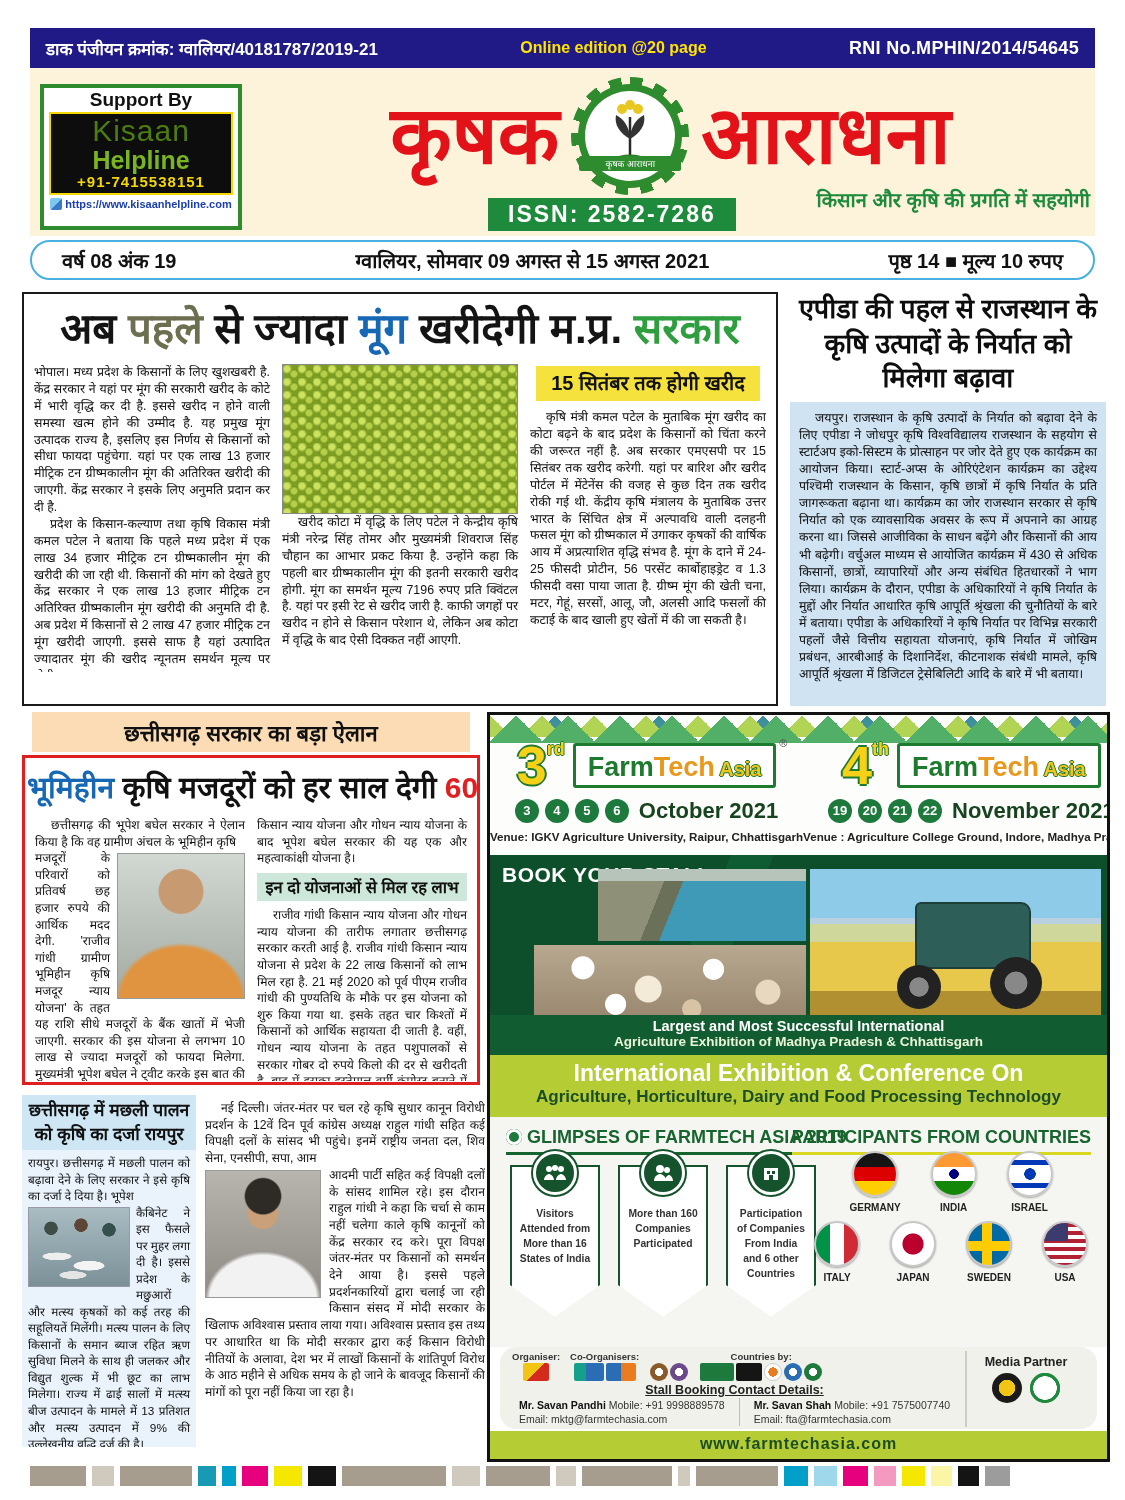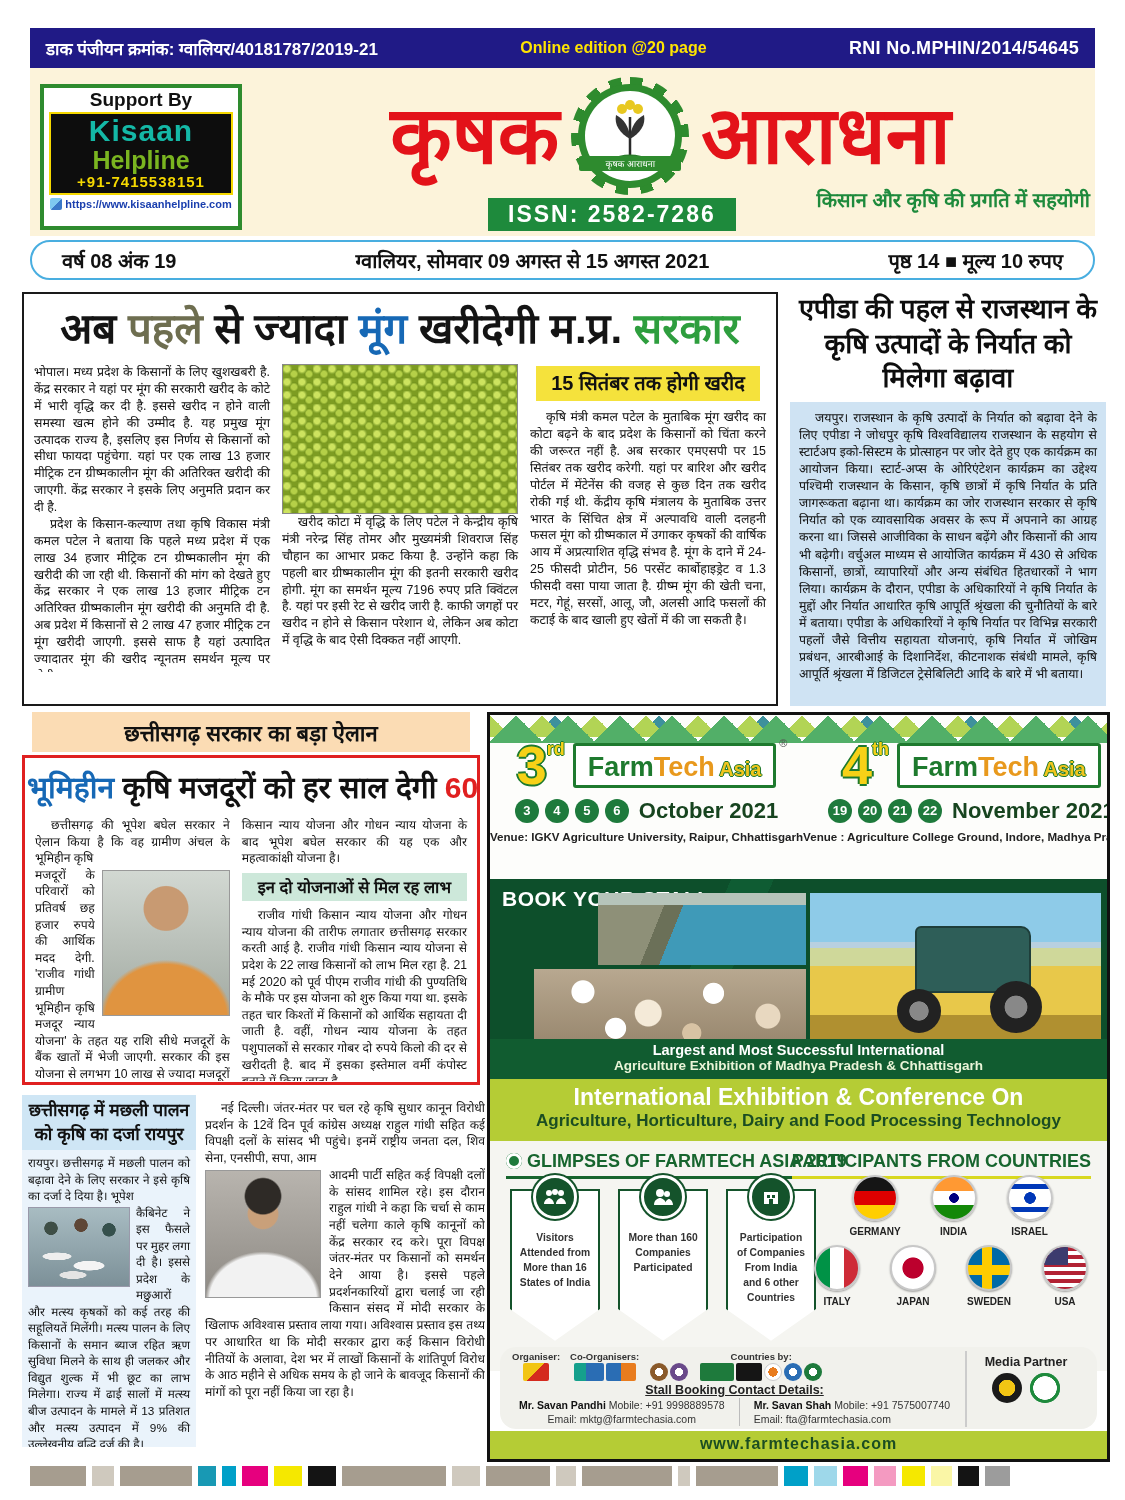--- a/index.html
+++ b/index.html
@@ -10,21 +10,21 @@
 #topbar{position:absolute;left:30px;top:28px;width:1065px;height:40px;background:#201a86;color:#fff;display:flex;align-items:center;justify-content:space-between;padding:0 16px;font-weight:bold}
 #topbar .postal{font-size:17px}
 #topbar .online{color:#ffe400;font-size:16px}
 #topbar .rni{font-size:18px;letter-spacing:.3px}
 
 
 #masthead{position:absolute;left:30px;top:68px;width:1065px;height:168px;background:#fcf3da}
 #kisaan{position:absolute;left:10px;top:16px;width:202px;height:146px;border:4px solid #2e8b2e;background:#fff;text-align:center;overflow:hidden}
 .kh-support{font-size:19px;font-weight:bold;padding:1px 0;color:#111}
 .kh-black{margin:0 5px;background:#0d0d0d;border:2px solid #f5d800;padding:1px 0 3px}
-.kh-kisaan{color:#14b8a6;font-size:30px;font-weight:bold;letter-spacing:1px;line-height:1.05}
+.kh-kisaan{color:#4d7c0f;font-size:30px;font-weight:normal;letter-spacing:1px;line-height:1.05}
 .kh-helpline{color:#7ab520;font-size:25px;font-weight:bold;line-height:1.05}
 .kh-phone{color:#f5d800;font-size:15px;font-weight:bold;letter-spacing:1px}
 .kh-url{font-size:11px;font-weight:bold;color:#1a3fae;padding-top:3px;white-space:nowrap}
 .globe-ic{display:inline-block;width:12px;height:12px;border-radius:2px;background:linear-gradient(135deg,#7ec8f0 0 50%,#3a78c8 50%);vertical-align:-2px;margin-right:3px}
 #title-row{position:absolute;left:218px;top:4px;width:845px;height:128px;display:flex;align-items:center;justify-content:center;gap:12px;white-space:nowrap}
 .np-title{color:#e31219;font-size:80px;font-weight:bold;line-height:1}
 #logo{width:118px;height:118px;position:relative;flex:0 0 auto}
 .gear{position:absolute;inset:0;border-radius:50%;background:repeating-conic-gradient(#2e8b2e 0 13deg,#fcf3da 13deg 26deg)}
 .gear-inner{position:absolute;inset:7px;border-radius:50%;background:#2e8b2e}
 .gear-white{position:absolute;inset:14px;border-radius:50%;background:#fff;overflow:hidden}
@@ -58,38 +58,38 @@
 
 #landless{position:absolute;left:22px;top:712px;width:458px;height:368px}
 .kicker{margin:0 10px;background:#fbdcb4;text-align:center;font-weight:bold;font-size:22px;padding:5px 0}
 .redbox{border:3px solid #e02020;margin-top:3px;background:#fff;height:330px;overflow:hidden}
 .redbox .hl{text-align:center;font-size:30px;font-weight:bold;padding:8px 2px 6px;white-space:nowrap;overflow:hidden}
 .redbox .hl .b{color:#1668b5}
 .redbox .hl .r{color:#e02020}
 .lcols{display:flex;gap:12px;padding:4px 10px;height:268px;overflow:hidden}
 .lcol{flex:1;font-size:12.2px;line-height:1.36;text-align:justify}
 .baghel{float:right;width:128px;height:146px;margin:3px 0 4px 7px;border:1px solid #999;background:radial-gradient(circle 23px at 50% 26%,#c89a72 95%,rgba(0,0,0,0) 100%),radial-gradient(ellipse 66px 58px at 50% 102%,#e09440 92%,rgba(0,0,0,0) 100%),linear-gradient(#d2d8d2,#a2aaa2)}
-.subhead{background:#cde8da;font-weight:bold;font-size:16.5px;text-align:center;padding:3px 16px;margin:6px 0;white-space:nowrap;overflow:hidden}
+.subhead{background:#cde8da;font-weight:bold;font-size:16.5px;text-align:center;padding:3px 0;margin:6px 0;white-space:nowrap;overflow:hidden}
 
 
 #fish{position:absolute;left:22px;top:1095px;width:174px;height:352px;background:#eaf3fb;overflow:hidden}
 .fish-head{background:#cfe6f5;font-weight:bold;font-size:17.5px;text-align:center;line-height:1.35;padding:4px 2px;white-space:nowrap;overflow:hidden}
 #fish .body{padding:5px 6px;font-size:11.8px;line-height:1.4;text-align:justify}
 .fishphoto{float:left;width:102px;height:80px;margin:2px 6px 2px 0;border:1px solid #99a;background:radial-gradient(ellipse 15px 4px at 28% 62%,#eee 92%,rgba(0,0,0,0) 100%),radial-gradient(ellipse 16px 5px at 60% 74%,#f4f4f4 92%,rgba(0,0,0,0) 100%),radial-gradient(ellipse 14px 4px at 44% 86%,#e4e4e4 92%,rgba(0,0,0,0) 100%),radial-gradient(circle 7px at 22% 26%,#3e4e46 92%,rgba(0,0,0,0) 100%),radial-gradient(circle 7px at 52% 22%,#5e4636 92%,rgba(0,0,0,0) 100%),radial-gradient(circle 7px at 80% 28%,#35504c 92%,rgba(0,0,0,0) 100%),linear-gradient(#a8bcc2,#7c9098)}
 
 
 #farmlaw{position:absolute;left:205px;top:1095px;width:280px;height:405px;overflow:hidden}
 #farmlaw .hl{text-align:center;font-weight:bold;font-size:25px;line-height:1.3;white-space:nowrap;overflow:hidden}
 #farmlaw .hl .r{color:#e02020}
 #farmlaw .body{font-size:12.2px;line-height:1.37;text-align:justify;margin-top:5px}
 .rahul{float:left;width:116px;height:128px;margin:3px 8px 3px 0;border:1px solid #999;background:radial-gradient(circle 19px at 50% 20%,#2e2a26 92%,rgba(0,0,0,0) 100%),radial-gradient(circle 16px at 50% 34%,#c9a07a 92%,rgba(0,0,0,0) 100%),radial-gradient(ellipse 58px 48px at 50% 102%,#f2f2f2 92%,rgba(0,0,0,0) 100%),linear-gradient(#b8b4ae,#8e8a84)}
 
 
 #ad{position:absolute;left:487px;top:712px;width:623px;height:750px;border:3px solid #111;background:#fff;overflow:hidden}
-.ad-head{height:164px;position:relative;display:flex;background:#fdfdfb}
+.ad-head{height:140px;position:relative;display:flex;background:#fdfdfb}
 .tris{position:absolute;top:0;left:0;right:0;height:30px;background:conic-gradient(from 135deg at 50% 0,#35a24f 90deg,rgba(0,0,0,0) 0) 0 0/52px 28px repeat-x,conic-gradient(from 135deg at 50% 0,#a6ce39 90deg,rgba(0,0,0,0) 0) 26px 0/52px 22px repeat-x,conic-gradient(from 135deg at 50% 0,#1d7f8c 90deg,rgba(0,0,0,0) 0) 13px 0/104px 16px repeat-x;opacity:.85}
 .ad-half{flex:1;position:relative;padding-top:26px;text-align:center}
 .ad-divider{width:2px;background:#1b5e34;margin:16px 0 10px}
 .brandline{display:flex;align-items:center;justify-content:center;gap:8px}
 .num{font-size:54px;font-weight:bold;color:#f7d117;line-height:.9;text-shadow:-2px 0 #1e7a2e,2px 0 #1e7a2e,0 -2px #1e7a2e,0 2px #1e7a2e}
 .ord{font-size:18px;vertical-align:top;color:#f7d117;text-shadow:-1px 0 #1e7a2e,1px 0 #1e7a2e,0 -1px #1e7a2e,0 1px #1e7a2e}
 .ft-logo{display:inline-block;border:3px solid #1e7a2e;border-radius:3px;background:#fff;padding:8px 12px 4px;position:relative;line-height:1}
 .ft-farm{color:#1e7a2e;font-weight:bold;font-size:27px}
 .ft-tech{color:#e8991d;font-weight:bold;font-size:27px}
 .ft-asia{color:#f2c51d;font-weight:bold;font-size:20px;text-shadow:-1px 0 #1e7a2e,1px 0 #1e7a2e,0 -1px #1e7a2e,0 1px #1e7a2e}
@@ -143,21 +143,21 @@
 .pl-p{width:30px;background:linear-gradient(90deg,#2a6db4 0 50%,#e87c1e 50%)}
 .pl-c1{width:18px;border-radius:50%;background:radial-gradient(circle,#fff 30%,#8a5a2a 32%)}
 .pl-c2{width:18px;border-radius:50%;background:radial-gradient(circle,#fff 30%,#6a4a8a 32%)}
 .pl-s1{width:34px;background:#1e7a3c}
 .pl-s2{width:26px;background:#151515}
 .pl-s3{width:18px;border-radius:50%;background:radial-gradient(circle,#e87c1e 40%,#fff 42%);border:1px solid #ccc}
 .pl-s4{width:18px;border-radius:50%;background:radial-gradient(circle,#fff 30%,#2a6db4 32%)}
 .pl-s5{width:18px;border-radius:50%;background:radial-gradient(circle,#fff 30%,#1e7a3c 32%)}
 .contact-head{text-align:center;font-size:12.5px;font-weight:bold;color:#222;text-decoration:underline;margin-top:2px}
 .contacts{display:flex;justify-content:center;gap:14px;margin-top:1px}
-.contact{font-size:10.5px;color:#333;text-align:center;line-height:1.35}
+.contact{font-size:10.5px;color:#333;text-align:left;line-height:1.35}
 .cname{font-weight:bold;color:#111}
 .cdiv{width:1px;background:#bbb}
 .orgright{width:120px;text-align:center;border-left:2px solid #ccc;margin-left:8px;padding-top:4px}
 .mp-label{font-size:12.5px;font-weight:bold;color:#222}
 .mp-logos{margin-top:4px;display:flex;justify-content:center;gap:8px}
 .mp1{width:30px;height:30px;border-radius:50%;background:radial-gradient(circle,#f2c514 38%,#1a1a1a 40%)}
 .mp2{width:30px;height:30px;border-radius:50%;background:radial-gradient(circle,#fff 55%,#1e8a3c 57%);box-shadow:inset 0 0 0 3px #1e8a3c}
 .webbar{position:absolute;left:0;right:0;bottom:0;height:28px;background:#b5cc35;text-align:center;font-weight:bold;font-size:16px;color:#1b4d22;letter-spacing:1px;padding-top:4px}
 
 

